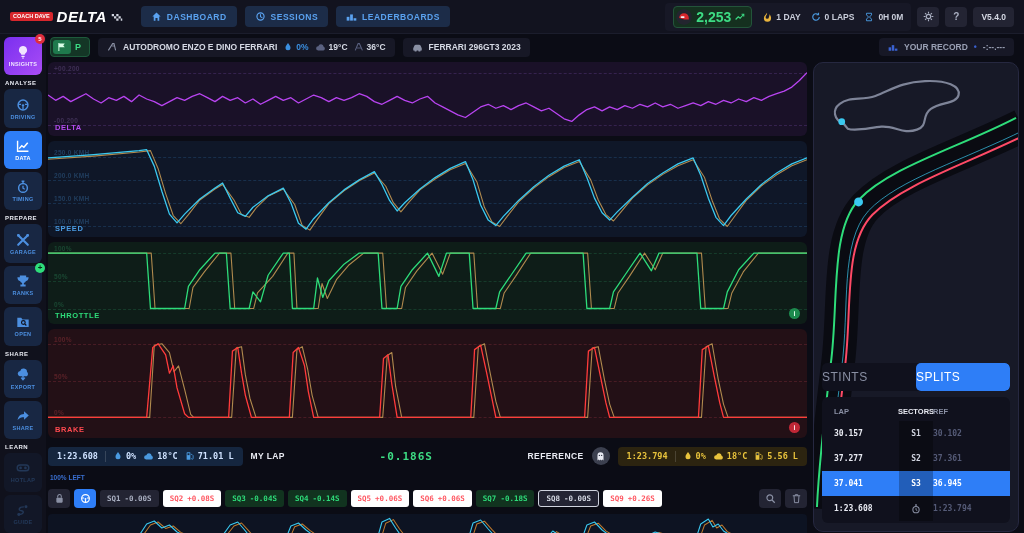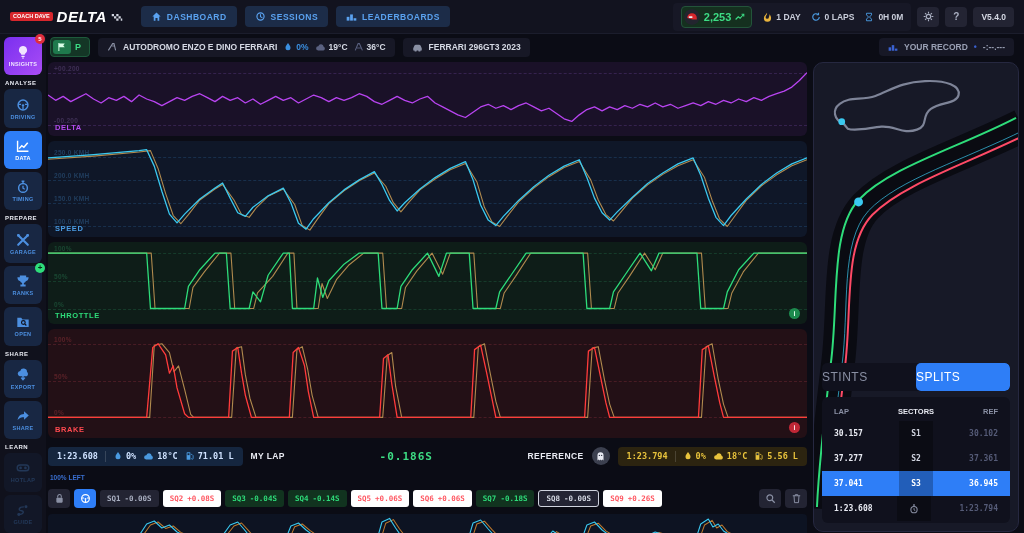--- a/index.html
+++ b/index.html
@@ -9,21 +9,21 @@
 
   
   .topbar { height:34px; background:#12131f; display:flex; align-items:center; padding:0 10px; gap:8px; border-bottom:1px solid #1b1d2c; }
   .logo { display:flex; align-items:center; gap:4px; margin-right:10px; }
   .logo-red { background:#d7262c; color:#fff; font-size:5.5px; font-weight:bold; line-height:1.05; padding:2px 3px; border-radius:2px; text-align:center; }
   .logo-name { font-size:15px; font-weight:900; font-style:italic; letter-spacing:.5px; color:#fff; }
   .nav-btn { display:flex; align-items:center; gap:5px; background:#1c2c48; color:#5aa2f0; font-size:8.5px; font-weight:bold; letter-spacing:.5px; padding:5px 10px; border-radius:4px; cursor:pointer; }
   .nav-btn .ic { width:11px; height:11px; }
   .top-right { margin-left:auto; display:flex; align-items:center; gap:6px; }
   .stat-group { display:flex; align-items:center; gap:10px; background:#171826; border-radius:4px; padding:3px 8px; }
-  .credit-pill { display:flex; align-items:center; gap:4px; background:#15301f; border:1px solid #23543a; border-radius:4px; padding:2px 6px 2px 2px; color:#3ddc84; font-size:11px; font-weight:bold; }
+  .credit-pill { display:flex; align-items:center; gap:4px; background:#15301f; border:1px solid #23543a; border-radius:4px; padding:2px 6px 2px 2px; color:#3ddc84; font-size:14px; font-weight:bold; }
   .stat { display:flex; align-items:center; gap:4px; font-size:8.5px; font-weight:bold; color:#c9cdda; }
   .sq-btn { width:22px; height:20px; background:#232433; border-radius:4px; display:flex; align-items:center; justify-content:center; color:#aab0c2; font-size:10px; font-weight:bold; cursor:pointer; }
   .ver-btn { height:20px; background:#232433; border-radius:4px; display:flex; align-items:center; padding:0 8px; color:#d5d9e4; font-size:8.5px; font-weight:bold; cursor:pointer; }
   .avatar { width:16px; height:16px; border-radius:50%; overflow:hidden; }
 
   
   .session-row { height:30px; display:flex; align-items:center; gap:8px; padding:3px 10px 3px 4px; }
   .badge-session { display:flex; align-items:center; background:#143626; border:1px solid #1e5a3c; border-radius:4px; padding:2px; gap:4px; }
   .badge-session .sq { width:18px; height:14px; background:#1f7a4d; border-radius:3px; display:flex; align-items:center; justify-content:center; color:#d9ffe9; }
   .badge-session .p { color:#3ddc84; font-size:9px; font-weight:bold; padding-right:6px; }
@@ -109,21 +109,21 @@
   .right-panel { width:206px; background:#171927; border:1px solid #262840; border-radius:10px; position:relative; overflow:hidden; margin-bottom:4px; }
   .map-svg { position:absolute; inset:0; width:100%; height:100%; }
   .splits-box { position:absolute; left:8px; right:8px; bottom:8px; }
   .tabs { display:flex; background:#10111d; border-radius:5px; overflow:hidden; margin-bottom:6px; }
   .tab { flex:1; text-align:left; font-size:12px; font-weight:normal; letter-spacing:.5px; padding:7px 0; color:#8a90a4; cursor:pointer; }
   .tab.active { background:#2e7ef7; color:#fff; border-radius:5px; }
   .splits-table { background:#10111d; border-radius:6px; padding:4px 0 2px; }
   .srow { display:grid; grid-template-columns:1fr 34px 1fr; align-items:center; height:25px; font-size:8px; font-weight:bold; font-family:"DejaVu Sans Mono",monospace; }
   .srow .c1 { padding-left:12px; color:#e8eaf2; }
   .srow .c2 { text-align:center; color:#cfd3de; background:rgba(0,0,0,.28); height:100%; display:flex; align-items:center; justify-content:center; }
-  .srow .c3 { text-align:right; padding-right:12px; color:#555b77;padding-left:28px; }
+  .srow .c3 { padding-right:12px; color:#555b77; }
   .srow.head { height:20px; }
   .srow.head .c1 { color:#8a90a4; font-family:"Liberation Sans",sans-serif; font-size:7.5px; }
   .srow.head .c2 { background:none; color:#e8eaf2; font-family:"Liberation Sans",sans-serif; font-size:7.5px; width:70px; justify-self:center; }
   .srow.head .c3 { color:#8a90a4; font-family:"Liberation Sans",sans-serif; font-size:7.5px; }
   .srow.hl { background:#2e7ef7; }
   .srow.hl .c1,.srow.hl .c3 { color:#fff; }
   .srow.hl .c2 { background:rgba(0,0,0,.25); color:#fff; }
 
   .ic { display:inline-flex; align-items:center; justify-content:center; }
   .ic svg { width:100%; height:100%; display:block; }

